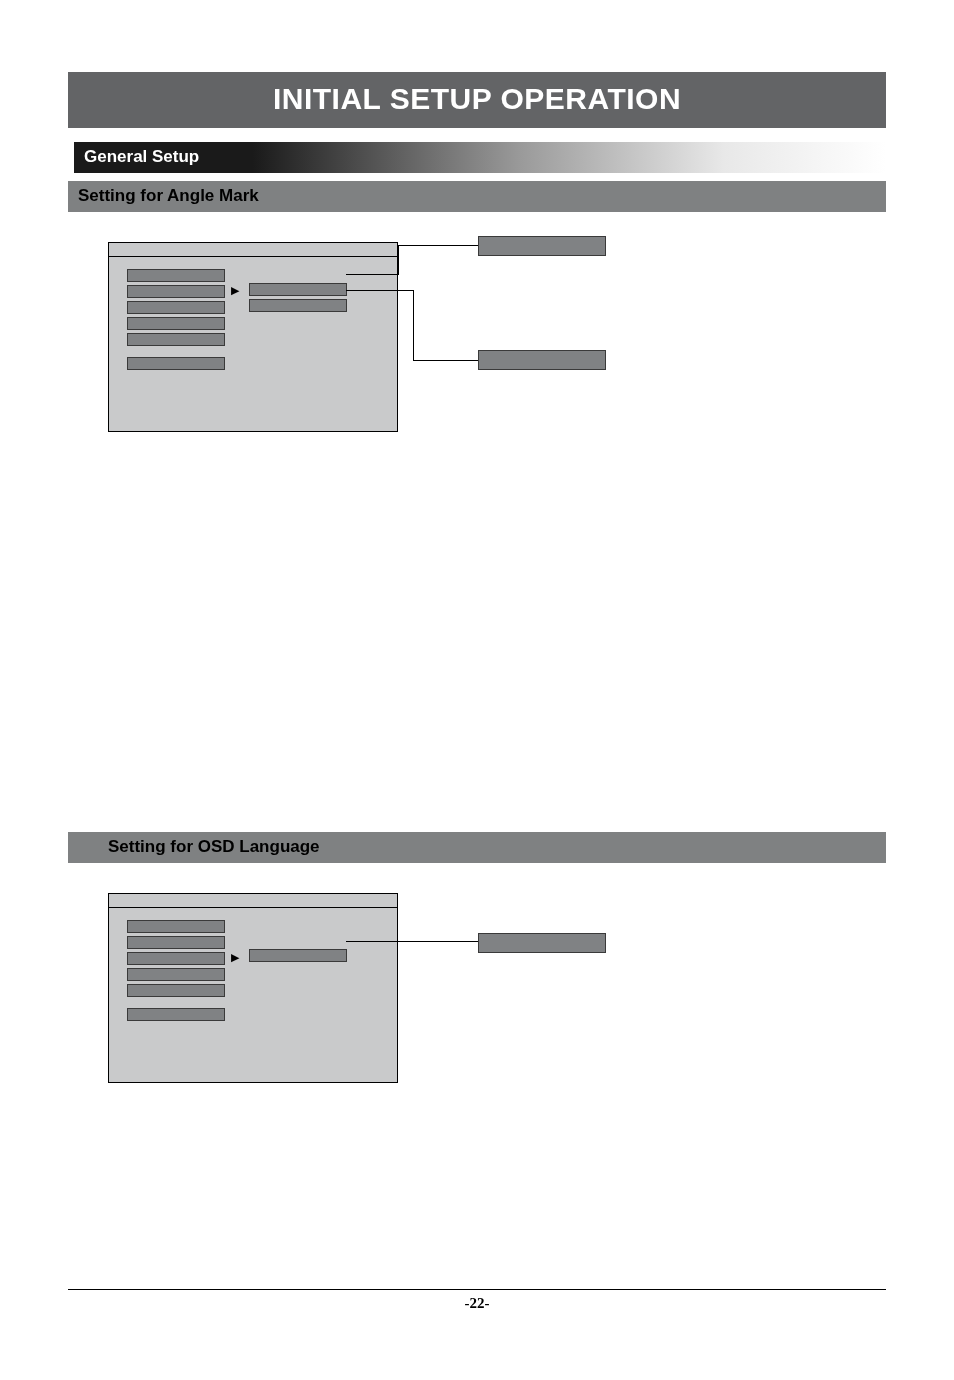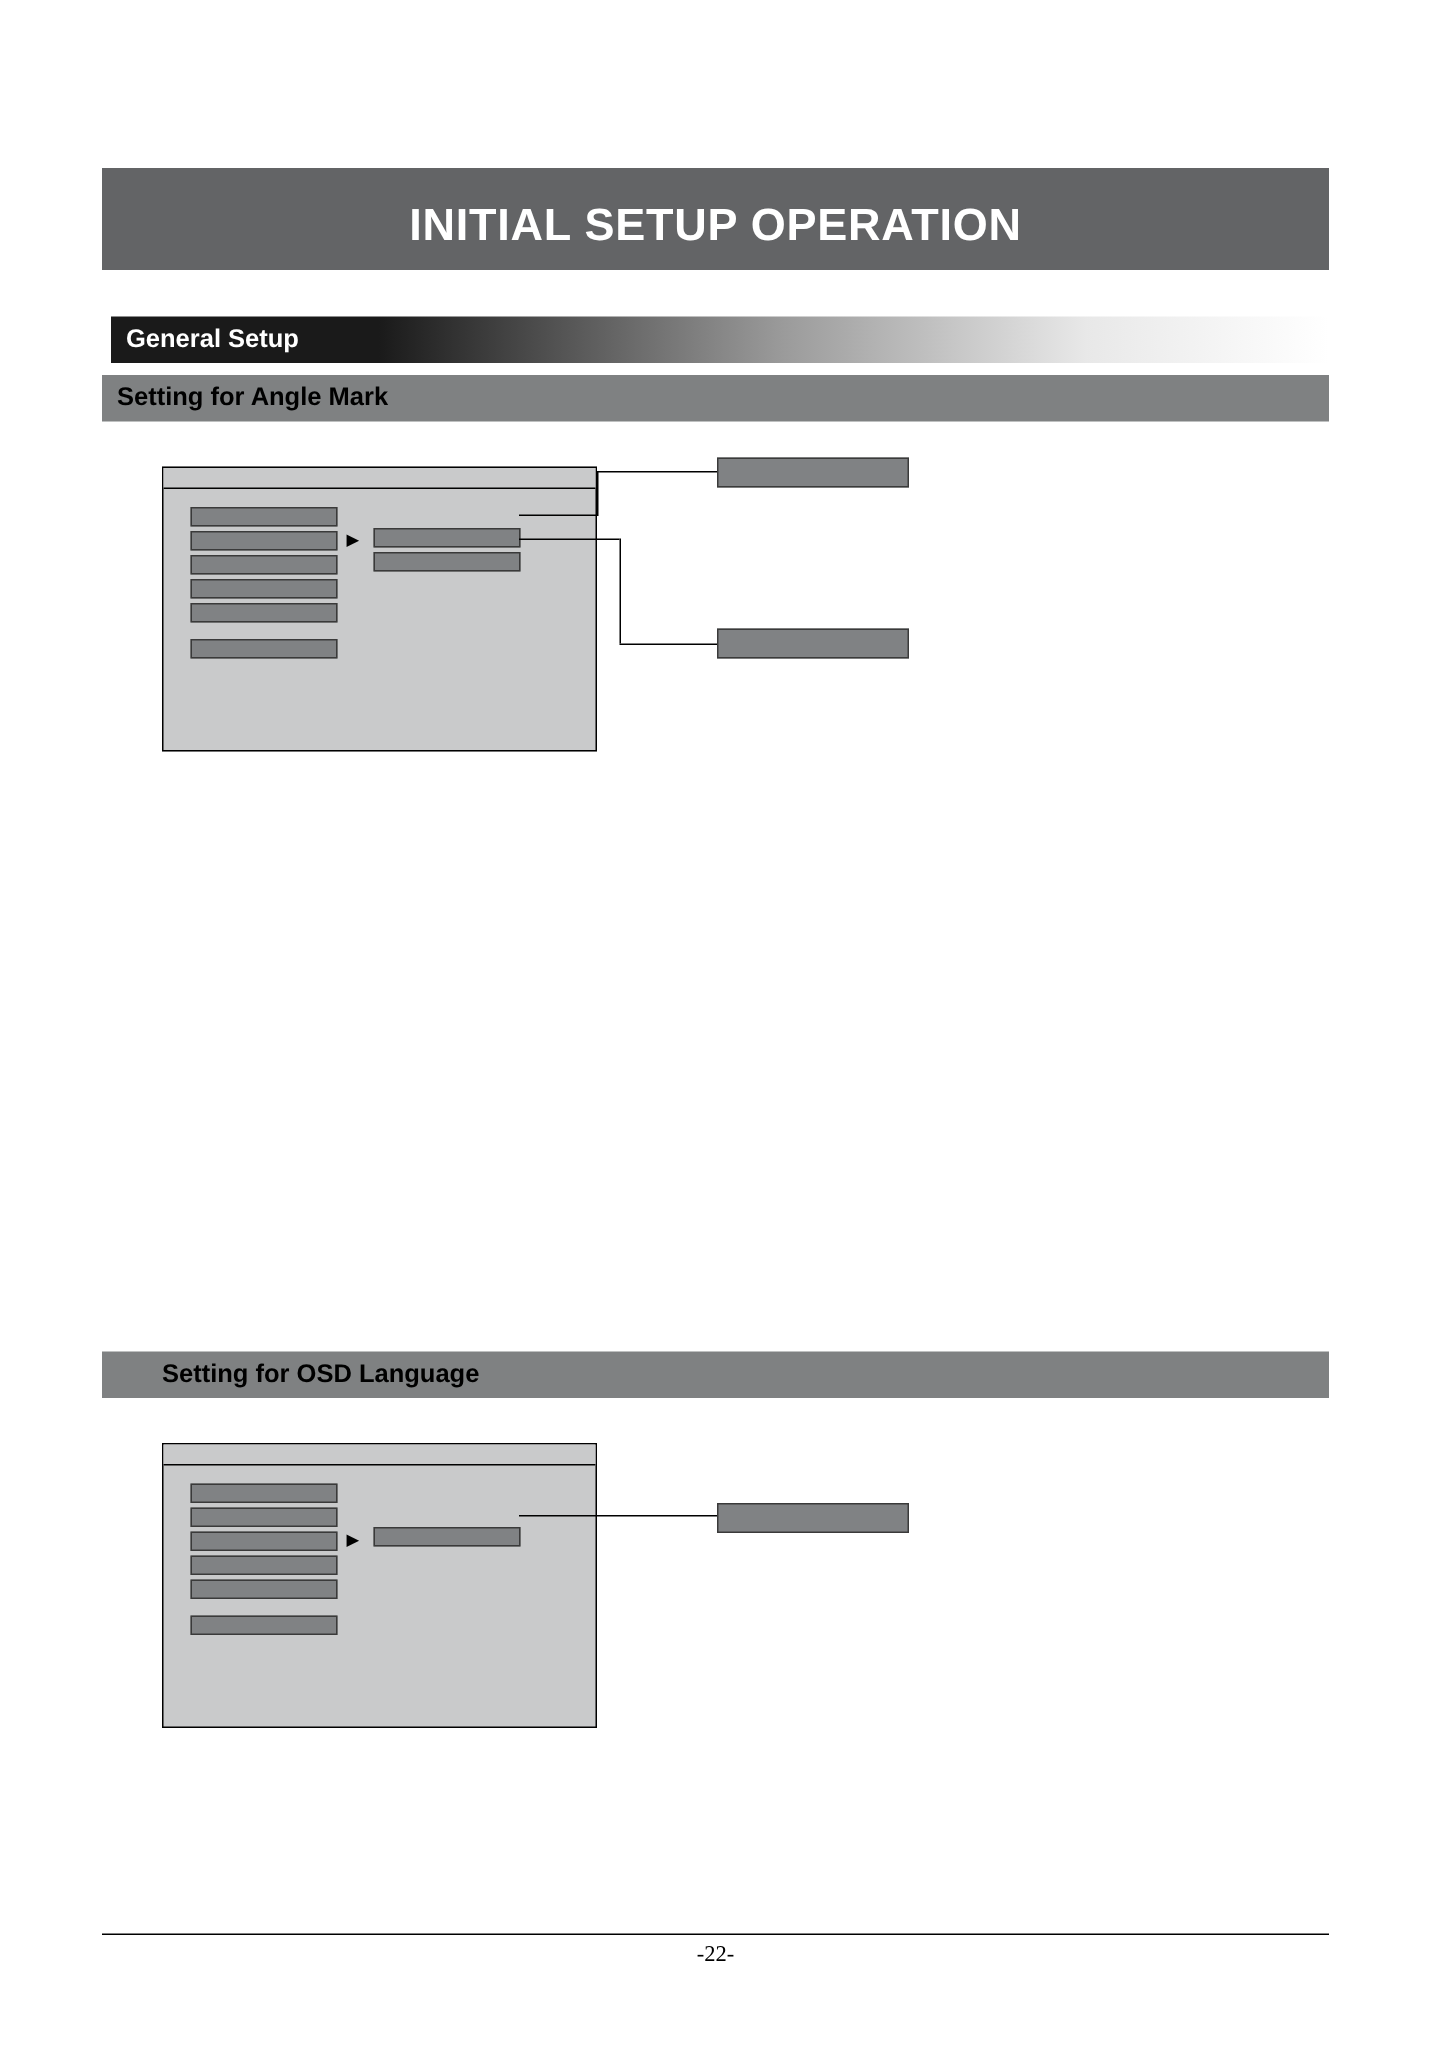--- a/index.html
+++ b/index.html
@@ -10,30 +10,29 @@
     background: #fff;
     position: relative;
     padding: 72px 68px 0 68px;
   }
   .title-bar {
     background: #636466;
     color: #fff;
     font-size: 30px;
     font-weight: bold;
     text-align: center;
-    padding: 22px 0 12px 0;
+    padding: 10px 0 12px 0;
     letter-spacing: 0.5px;
-    margin-top: 40px;
   }
   .section-bar {
     color: #fff;
     font-size: 17px;
     font-weight: bold;
     padding: 5px 10px 6px 10px;
-    margin-top: 31px;
+    margin-top: 14px;
     background: linear-gradient(to right, #1a1a1a 0%, #1a1a1a 22%, #9a9a9a 55%, #e8e8e8 80%, #fff 100%);
     border-left: 6px solid #fff;
   }
   .sub-bar {
     background: #7f8182;
     color: #000000;
     font-size: 17px;
     font-weight: bold;
     padding: 5px 10px 6px 10px;
     margin-top: 8px;
@@ -114,21 +113,21 @@
     right: 68px;
     bottom: 68px;
     text-align: center;
   }
   .footer-rule {
     border-top: 1.5px solid #000;
     margin-bottom: 4px;
   }
   .page-num {
     font-size: 15px;
-    font-weight: normal;
+    font-weight: bold;
     font-family: "Times New Roman", serif;
   }
 </style>
 </head>
 <body>
 
 <div class="title-bar">
   <span>INITIAL SETUP OPERATION</span>
 </div>
 

